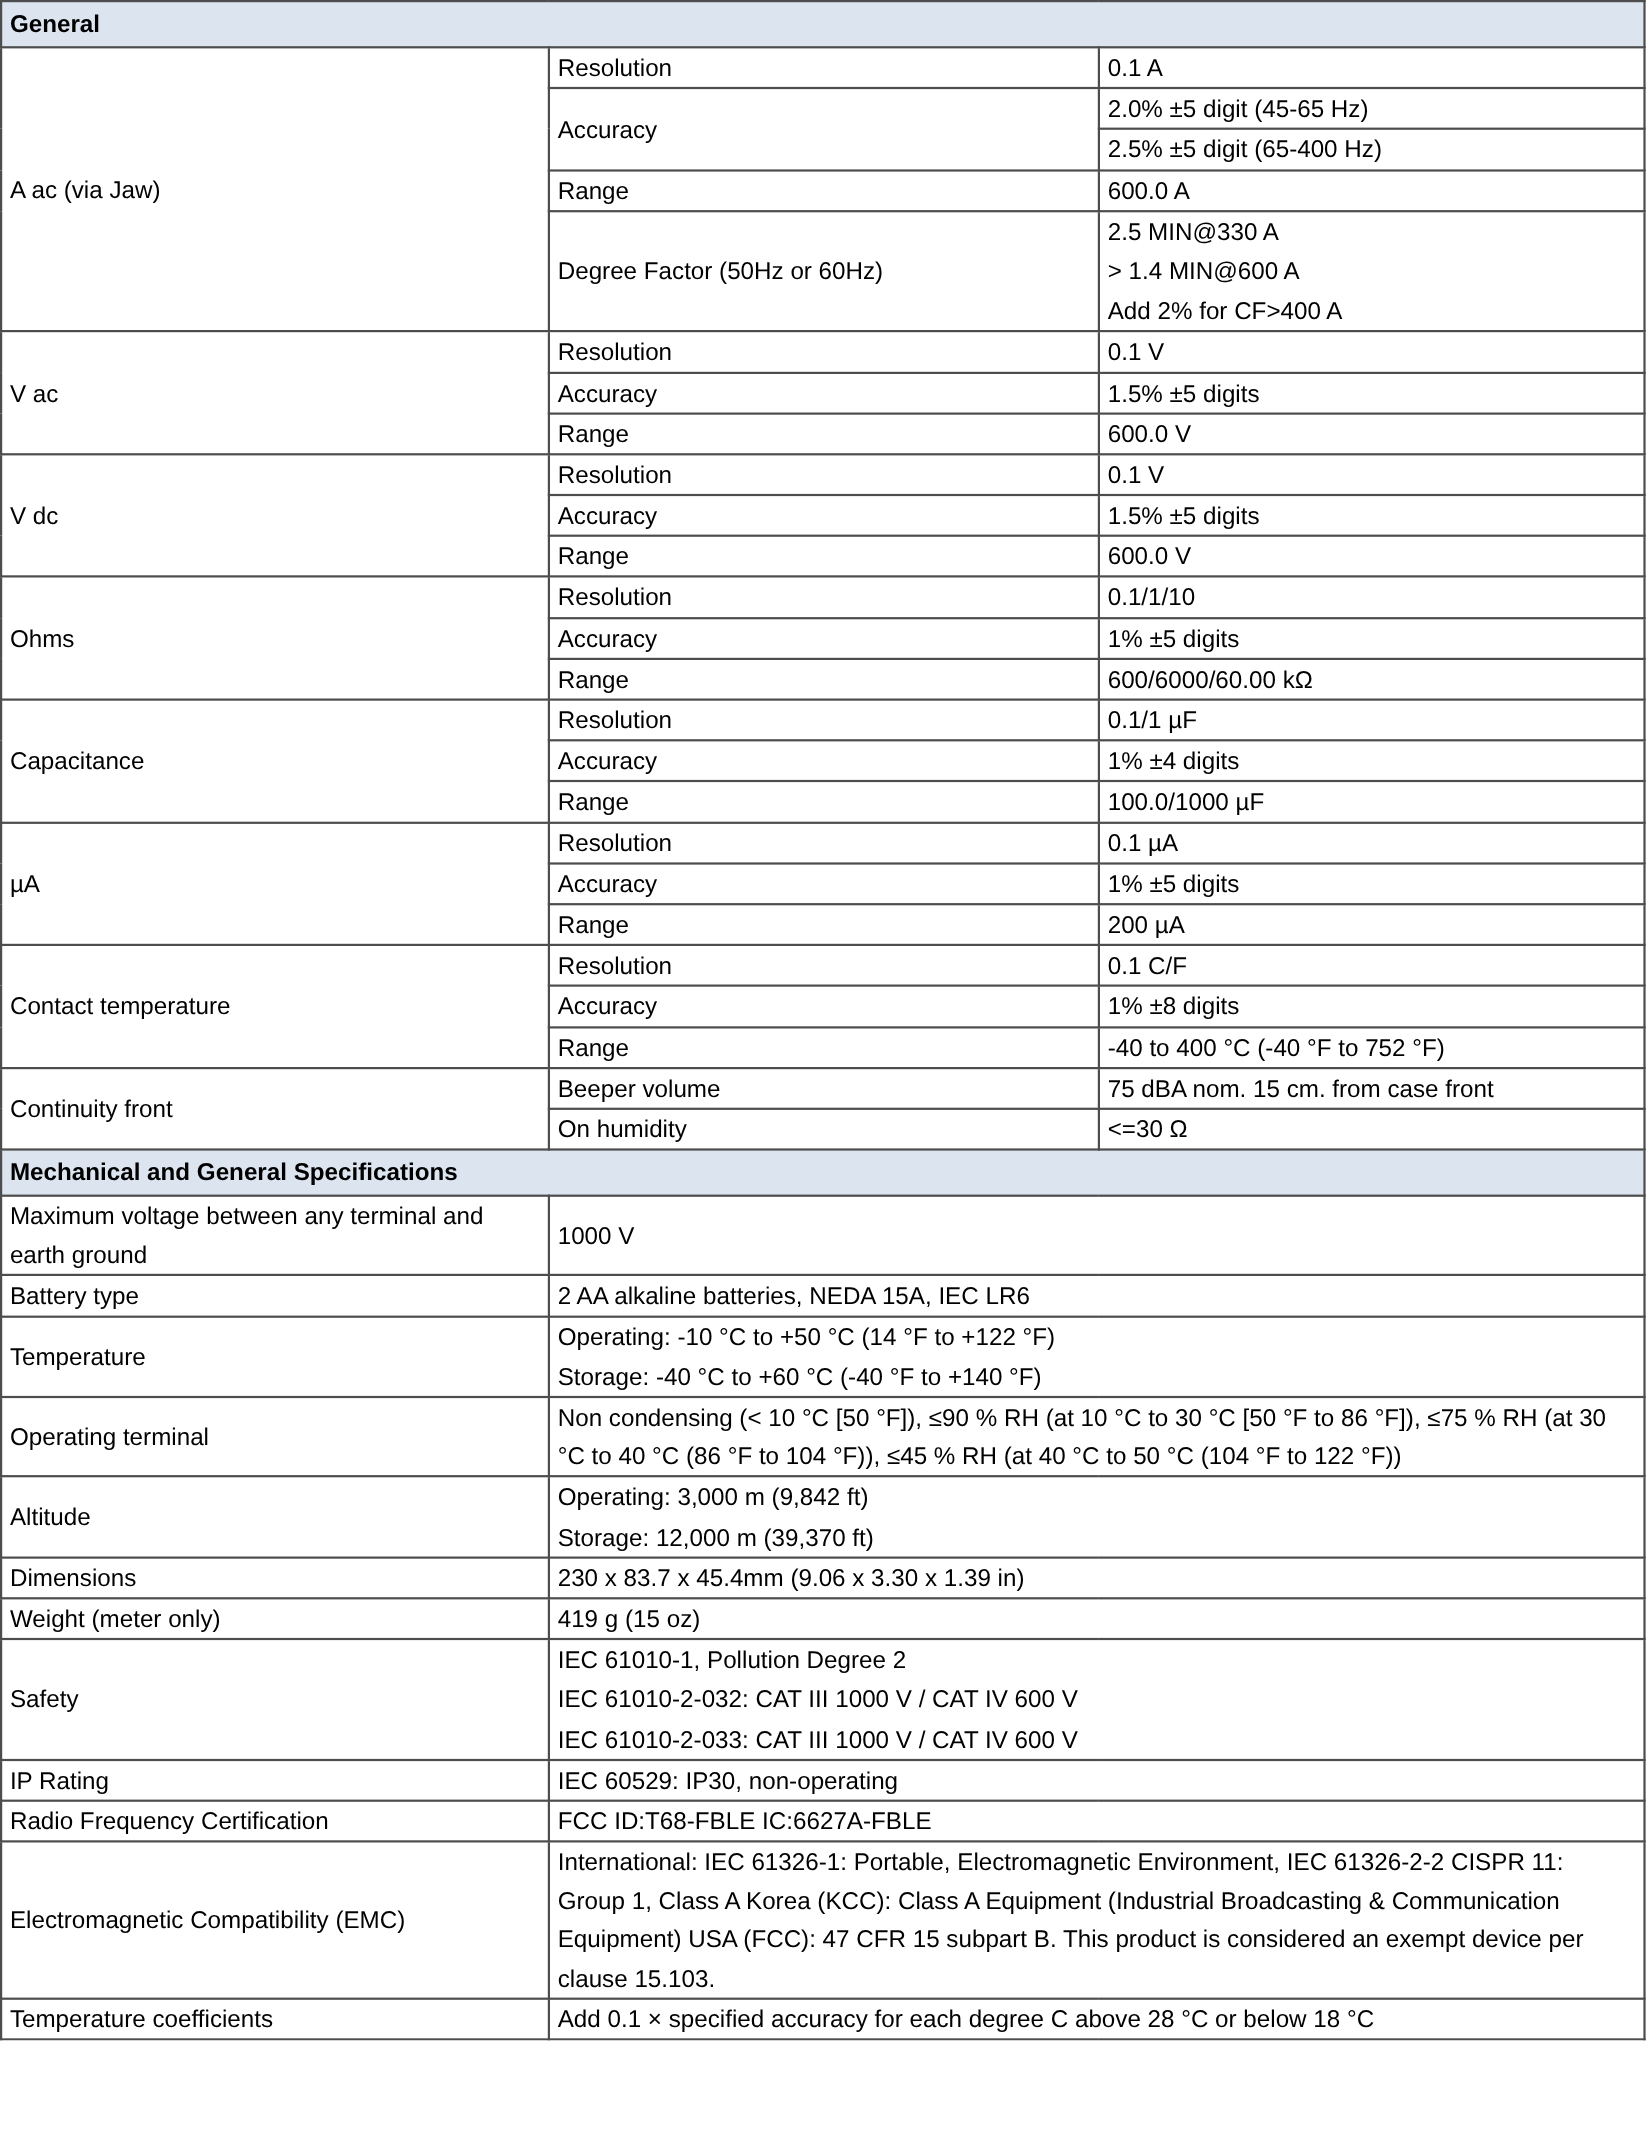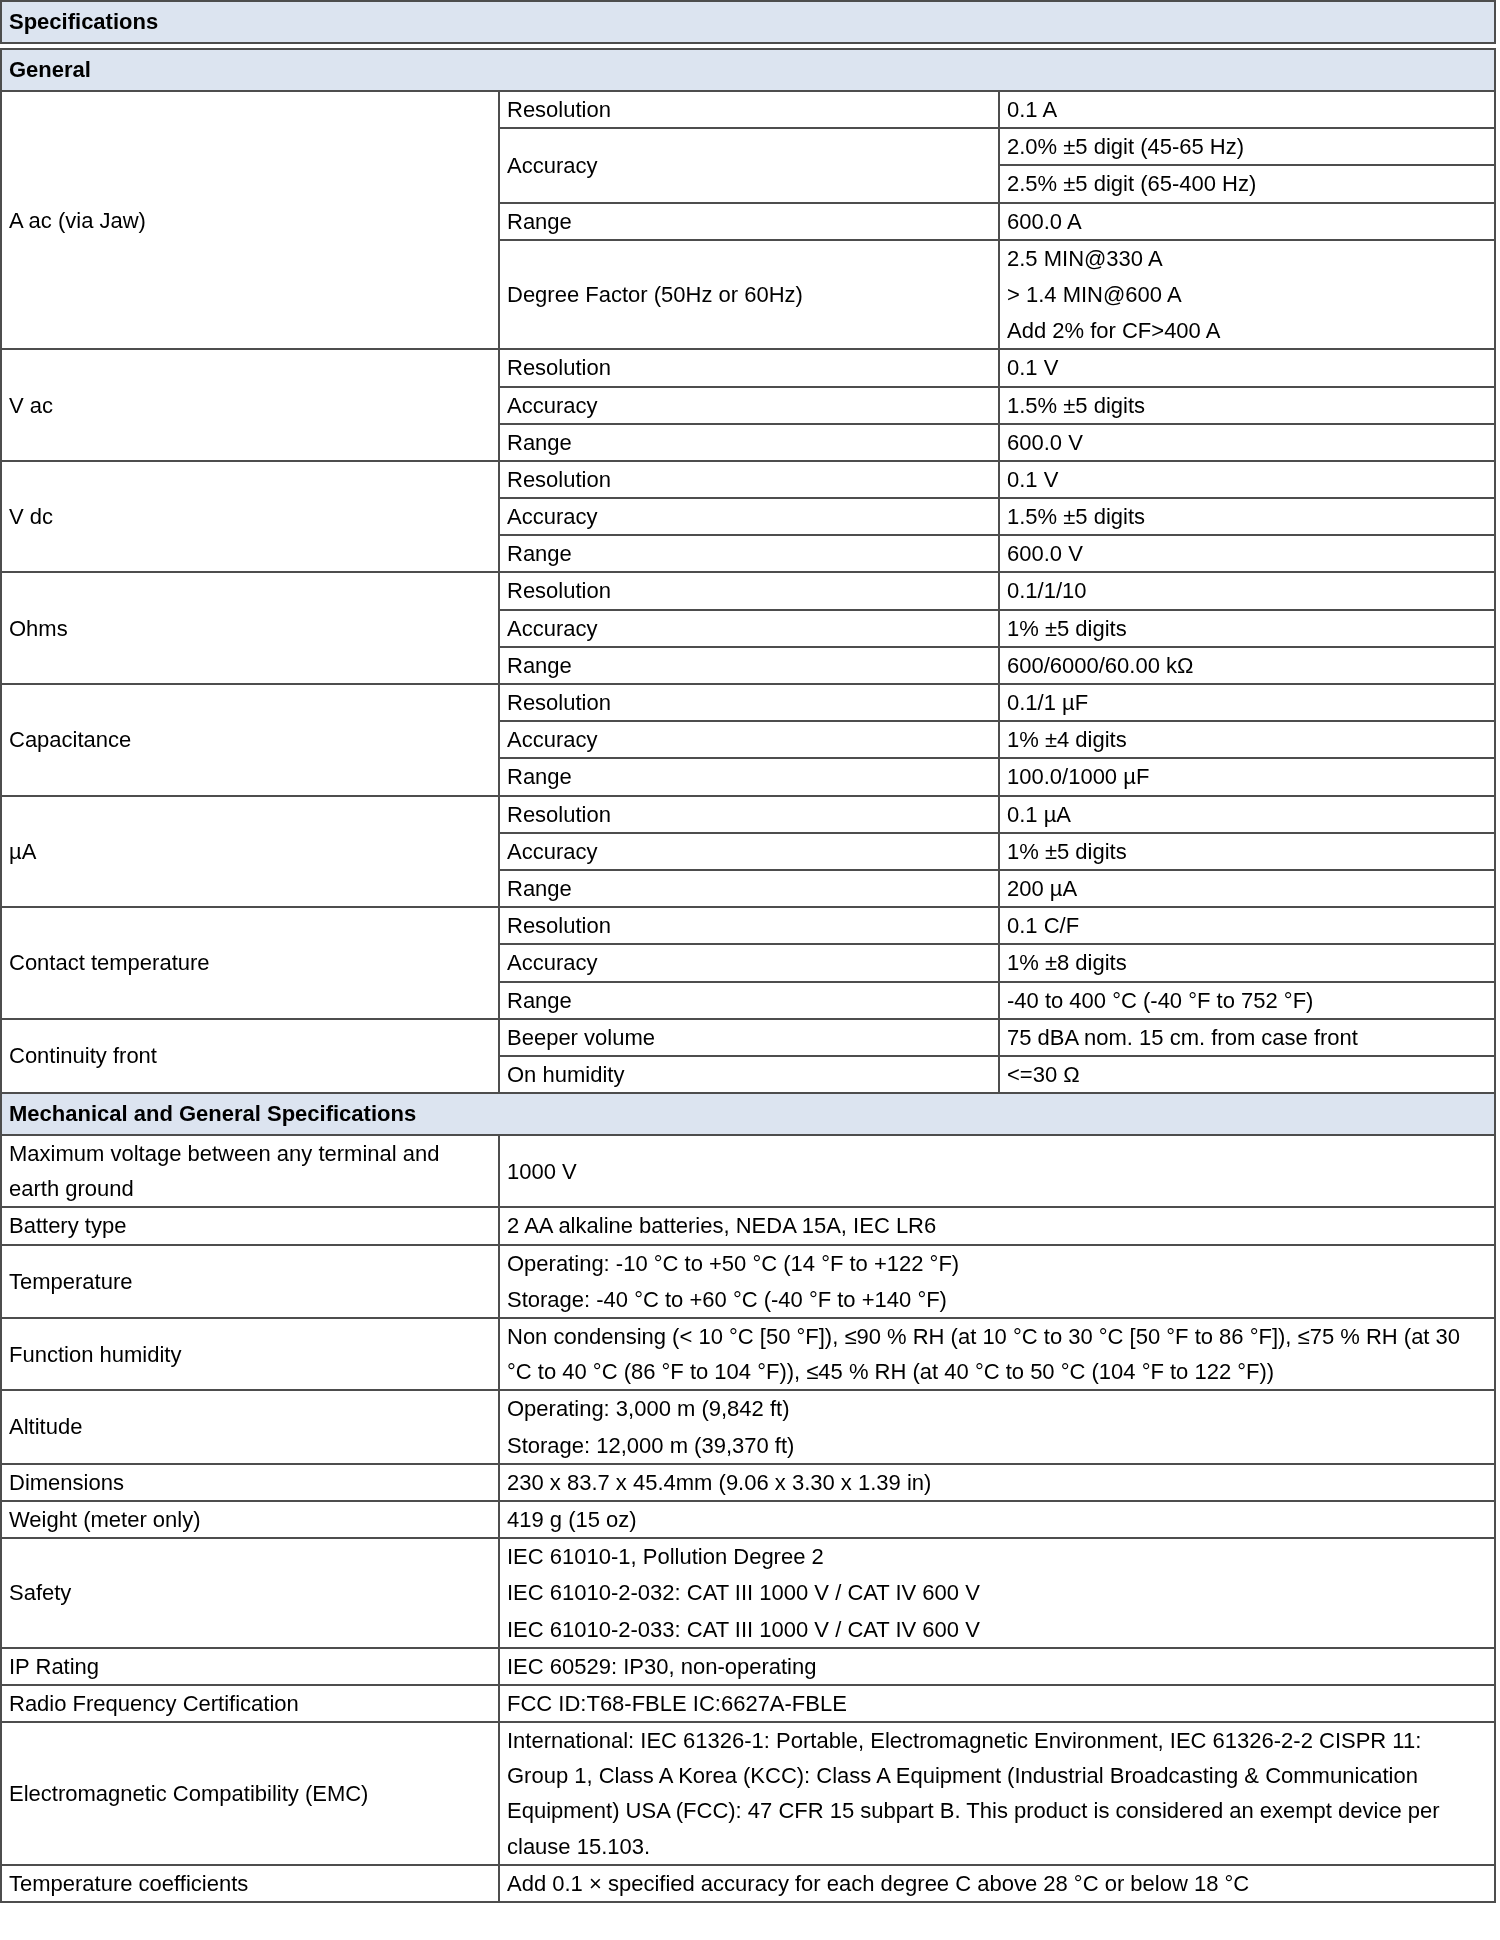--- a/index.html
+++ b/index.html
@@ -46,30 +46,20 @@
     margin-top:44px;
   }
   .para{margin:0;}
   .para + .para{margin-top:1px;}
 </style>
 </head>
 <body>
 
 <div>
 
-  <table class="spec" id="title-table">
-    <colgroup>
-        <col style="width:1494px">
-      </colgroup>
-    <tbody>
-        <tr>
-      <td class="band">Specifications</td>
-    </tr>
-  </tbody>
-    </table>
 
   <table class="spec" id="main-table">
     <colgroup>
       <col style="width:498px">
         <col style="width:500px">
         <col style="width:496px">
     </colgroup>
 
     <tbody>
         <tr>
@@ -208,21 +198,21 @@
       <td colspan="2">2 AA alkaline batteries, NEDA 15A, IEC LR6</td>
     </tr>
     <tr>
       <td>Temperature</td>
       <td colspan="2">
         <div class="para">Operating: -10 °C to +50 °C (14 °F to +122 °F)</div>
         <div class="para">Storage: -40 °C to +60 °C (-40 °F to +140 °F)</div>
       </td>
     </tr>
     <tr>
-      <td>Function humidity</td>
+      <td>Operating terminal</td>
       <td colspan="2">Non condensing (&lt; 10 °C [50 °F]), ≤90 % RH (at 10 °C to 30 °C [50 °F to 86 °F]), ≤75 % RH (at 30 °C to 40 °C (86 °F to 104 °F)), ≤45 % RH (at 40 °C to 50 °C (104 °F to 122 °F))</td>
     </tr>
     <tr>
       <td>Altitude</td>
       <td colspan="2">
         <div class="para">Operating: 3,000 m (9,842 ft)</div>
         <div class="para">Storage: 12,000 m (39,370 ft)</div>
       </td>
     </tr>
     <tr>

